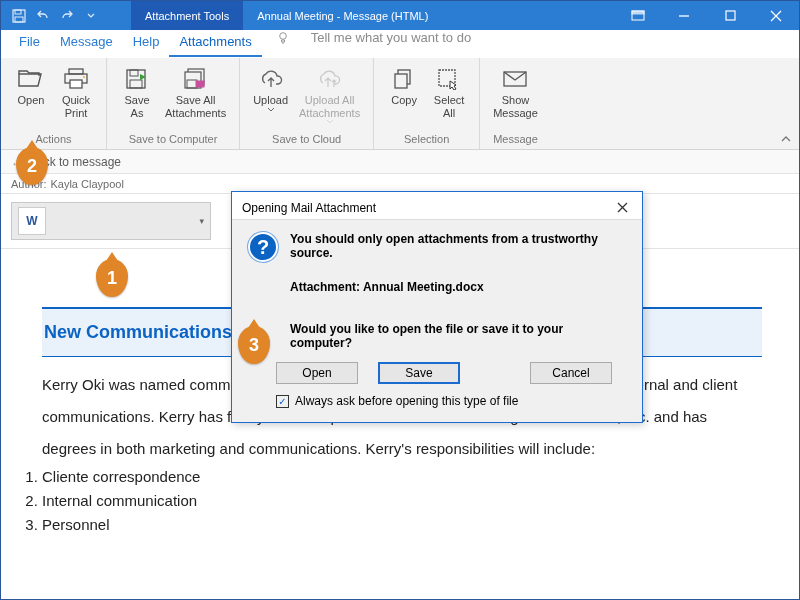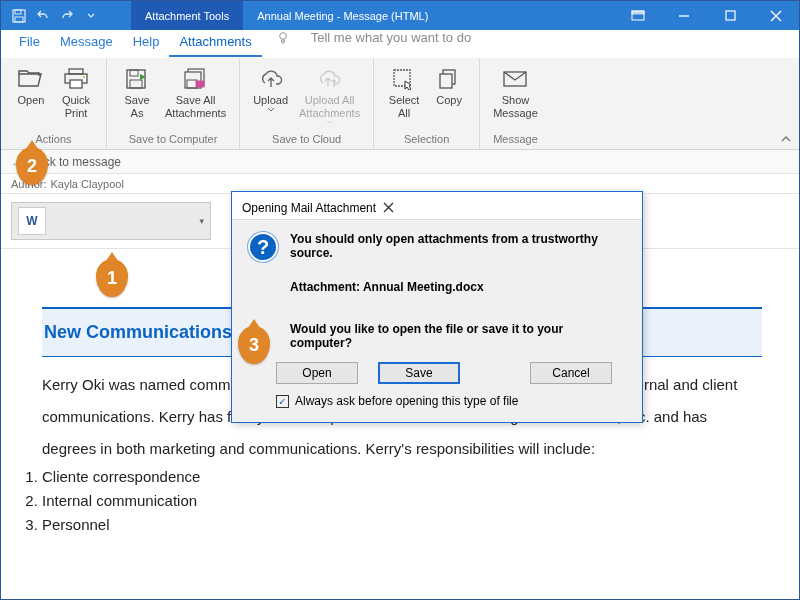--- a/index.html
+++ b/index.html
@@ -51,21 +51,21 @@
 .attach-size { color: #7a7a7a; }
 .attach-caret { position: absolute; right: 6px; top: 50%; transform: translateY(-50%); color: #666; font-size: 9px; }
 
 
 .mailbody { position: absolute; left: 1px; right: 1px; top: 260px; bottom: 1px; padding: 16px 36px 10px 40px; overflow-y: scroll; font-size: 15px; color: #222; line-height: 2.15; }
 .mailbody h2 { color: #0b63c4; font-size: 18px; font-weight: 600; border-top: 2px solid #0b63c4; border-bottom: 1px solid #0b63c4; background: #e9f2fb; padding: 4px 2px; margin: 30px 0 12px 0; display: inline-block; width: 100%; }
 .mailbody ol { line-height: 1.6; font-size: 15px; }
 
 
 .dialog { position: absolute; left: 230px; top: 190px; width: 412px; background: #f0f0f0; border: 1px solid #1c6bd0; box-shadow: 2px 2px 8px rgba(0,0,0,0.2); font-size: 12px; color: #000; }
-.dlg-title { height: 28px; display: flex; align-items: center; padding: 4px 8px 0 10px; background: #fff; border-bottom: 1px solid #ddd; }
+.dlg-title { height: 28px; display: flex; align-items: center; justify-content: space-between; padding: 4px 8px 0 10px; background: #fff; border-bottom: 1px solid #ddd; }
 .dlg-close { width: 24px; height: 20px; display: flex; align-items: center; justify-content: center; }
 .dlg-body { padding: 12px 16px 14px 16px; }
 .dlg-row1 { display: flex; gap: 12px; align-items: flex-start; font-weight: bold; }
 .q-icon { width: 30px; height: 30px; border-radius: 50%; background: #0b63c4; color: #fff; font-size: 20px; display: flex; align-items: center; justify-content: center; flex-shrink:0; border:2px solid #fff; box-shadow:0 0 0 1px #6fa5e6; }
 .dlg-att { margin: 18px 0 0 42px; font-weight: bold; }
 .dlg-q { margin: 28px 0 0 42px; font-weight: bold; }
 .dlg-btns { display: flex; gap: 20px; margin: 12px 0 0 28px; }
 .dlg-btn { width: 82px; height: 22px; background: #e6e6e6; border: 1px solid #aaa; font-size: 12px; display:flex; align-items:center; justify-content:center; }
 .dlg-btn.primary { border: 2px solid #1c6bd0; background:#e6e6e6; }
 .dlg-btn.cancel { margin-left: 50px; }
@@ -243,36 +243,36 @@
           </svg>
       </div>
     </div>
     <div class="group-label">Save to Cloud</div>
   </div>
 
   <div class="group">
     <div class="group-buttons">
       <div class="gbtn">
         <div class="icon-slot">
+            <svg width="22" height="22" viewBox="0 0 22 22">
+              <rect x="5" y="2" width="12" height="14" fill="none" stroke="#555" stroke-width="1.3"></rect>
+              <rect x="2" y="6" width="12" height="14" fill="#f3f3f3" stroke="#555" stroke-width="1.3"></rect>
+            </svg>
+          </div>
+        <span style="white-space:pre-line">Copy</span>
+      </div>
+      <div class="gbtn">
+        <div class="icon-slot">
             <svg width="24" height="22" viewBox="0 0 24 22">
               <rect x="2" y="2" width="16" height="16" fill="none" stroke="#555" stroke-width="1.3" stroke-dasharray="2 1"></rect>
               <path d="M13 13l6 4-2 1 2 3-2 1-2-3-2 2z" fill="#fff" stroke="#333" stroke-width="1"></path>
             </svg>
           </div>
         <span style="white-space:pre-line">Select
 All</span>
-      </div>
-      <div class="gbtn">
-        <div class="icon-slot">
-            <svg width="22" height="22" viewBox="0 0 22 22">
-              <rect x="5" y="2" width="12" height="14" fill="none" stroke="#555" stroke-width="1.3"></rect>
-              <rect x="2" y="6" width="12" height="14" fill="#f3f3f3" stroke="#555" stroke-width="1.3"></rect>
-            </svg>
-          </div>
-        <span style="white-space:pre-line">Copy</span>
       </div>
     </div>
     <div class="group-label">Selection</div>
   </div>
 
   <div class="group" style="border-right:none">
     <div class="group-buttons">
       <div class="gbtn">
         <div class="icon-slot">
             <svg width="26" height="20" viewBox="0 0 26 20">

